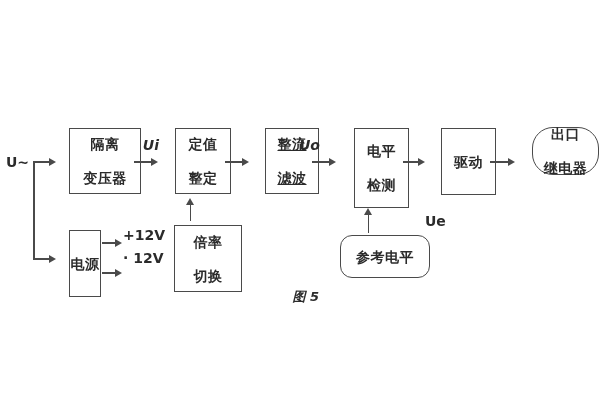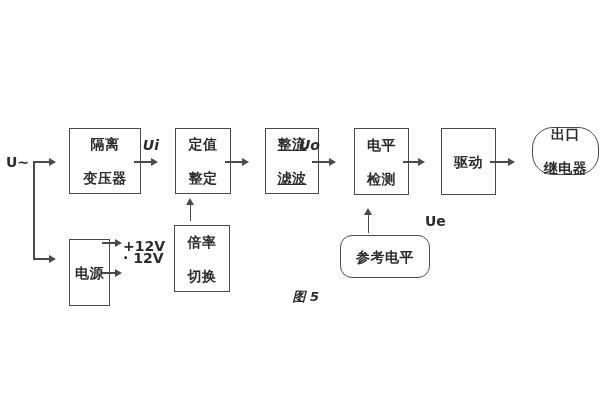--- a/index.html
+++ b/index.html
@@ -98,53 +98,53 @@
 
   <div class="block" style="left:253px; top:128px; width:54px; height:66px;text-decoration:underline;">
     <span>整流
 滤波</span>
   </div>
 
   <span class="sig tc" style="left:292px; top:137px; width:28px;">Uo</span>
   <div class="hline" style="left:312px; top:161px; width:18px;"></div>
   <div class="ar" style="left:329px; top:157.5px;"></div>
 
-  <div class="block" style="left:342px; top:128px; width:55px; height:67px;">
+  <div class="block" style="left:342px; top:128px; width:55px; height:80px;">
     <span>电平
 检测</span>
   </div>
 
   <div class="hline" style="left:403px; top:161px; width:16px;"></div>
   <div class="ar" style="left:418px; top:157.5px;"></div>
 
   <div class="block" style="left:429px; top:128px; width:55px; height:67px;">
     <span>驱动</span>
   </div>
 
   <div class="hline" style="left:490px; top:161px; width:19px;"></div>
   <div class="ar" style="left:508px; top:157.5px;"></div>
 
   <div class="block" style="left:520px; top:127px; width:67px; height:48px;border-radius:21px;">
     <span>出口
 继电器</span>
   </div>
 
-  <div class="block" style="left:57px; top:239px; width:41px; height:67px;">
+  <div class="block" style="left:57px; top:230px; width:32px; height:67px;">
     <span>电源</span>
   </div>
 
   <div class="hline" style="left:102px; top:242px; width:14px;"></div>
   <div class="ar" style="left:115px; top:238.5px;"></div>
-  <span class="sig" style="left:123px; top:238px;">+12V</span>
+  <span class="sig" style="left:123px; top:227px;">+12V</span>
 
   <div class="hline" style="left:102px; top:272px; width:14px;"></div>
   <div class="ar" style="left:115px; top:268.5px;"></div>
   <span class="sig" style="left:123px; top:250px;">· 12V</span>
 
-  <div class="block" style="left:162px; top:225px; width:56px; height:67px;">
+  <div class="block" style="left:162px; top:225px; width:68px; height:67px;">
     <span>倍率
 切换</span>
   </div>
 
   <div class="au" style="left:186px; top:198px;"></div>
   <div class="vline" style="left:189.5px; top:204px; height:17px;"></div>
 
   <div class="block" style="left:328px; top:235px; width:90px; height:43px;border-radius:12px;">
     <span>参考电平</span>
   </div>

